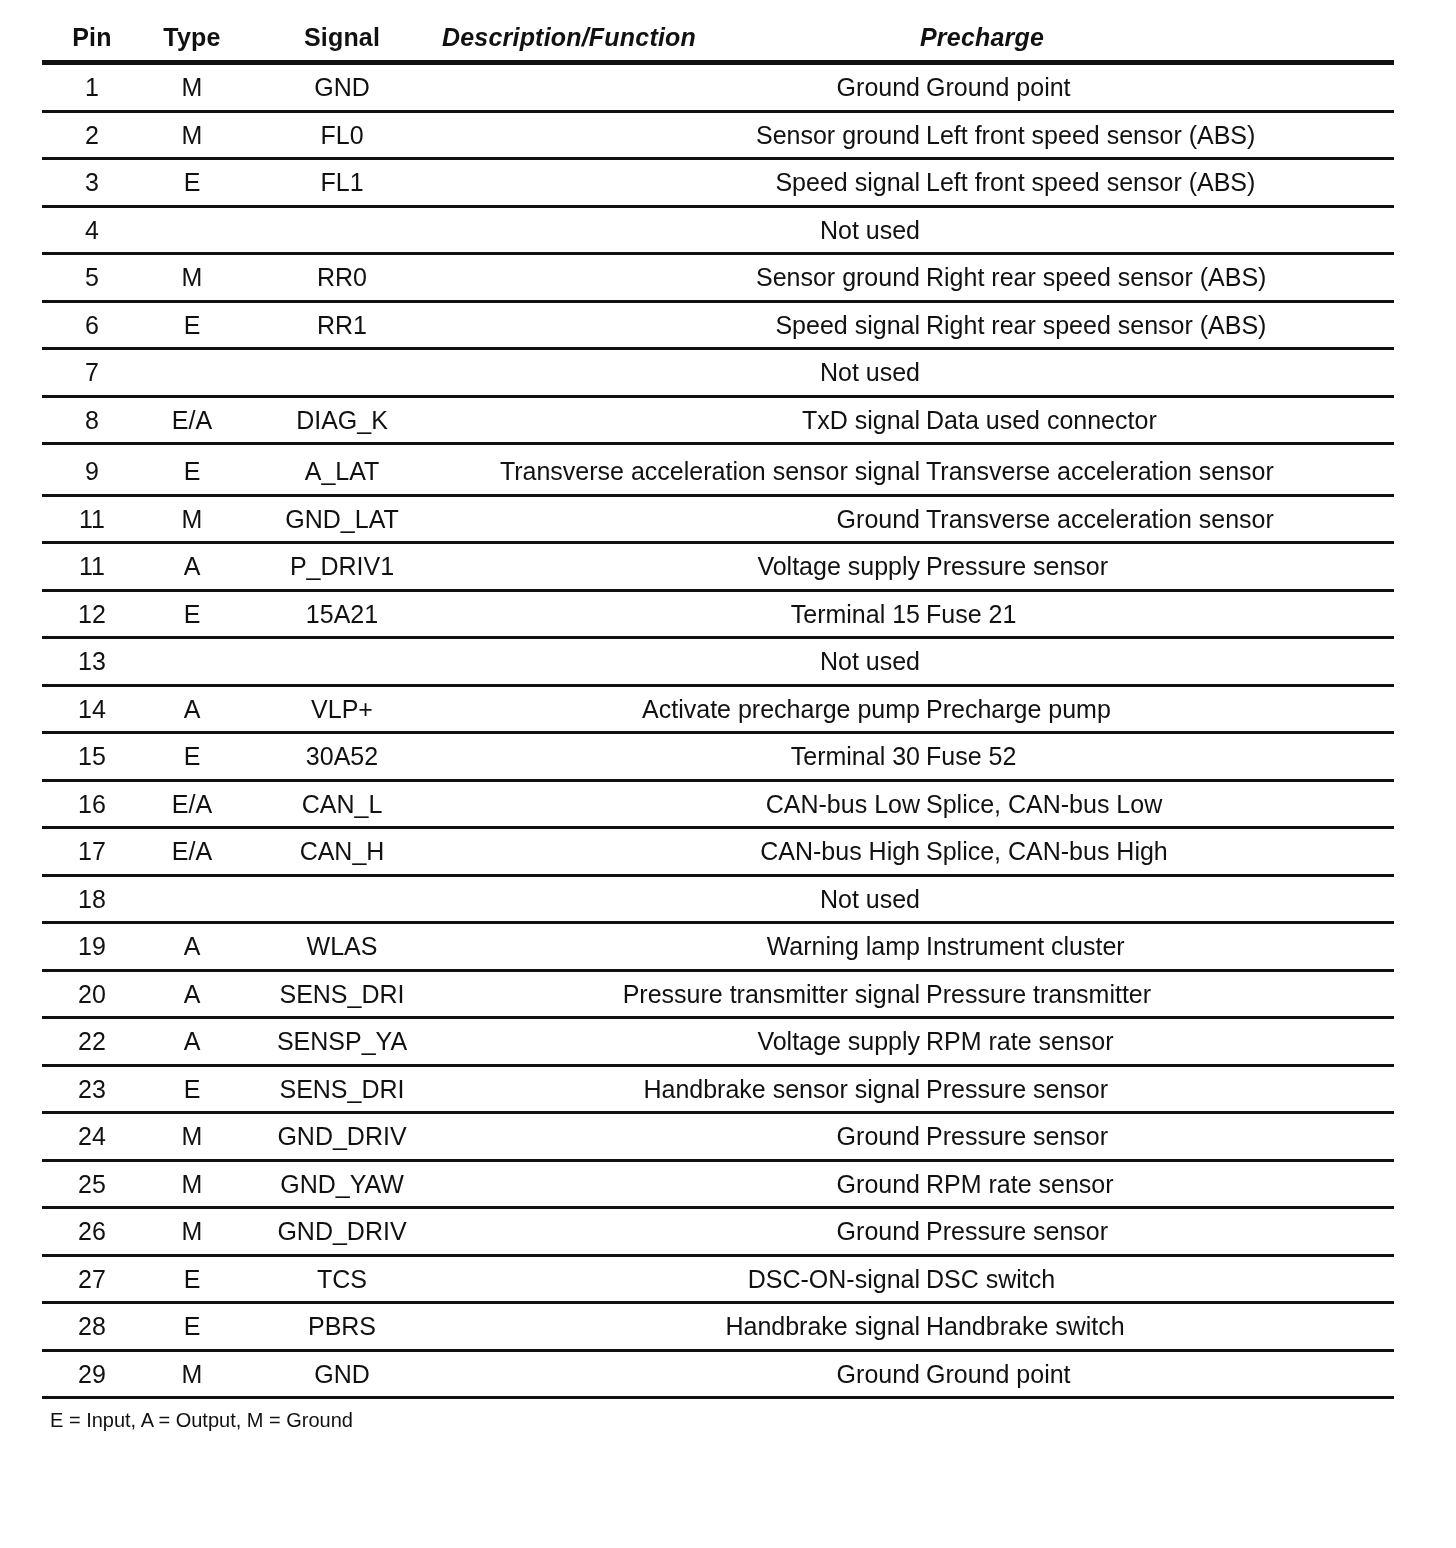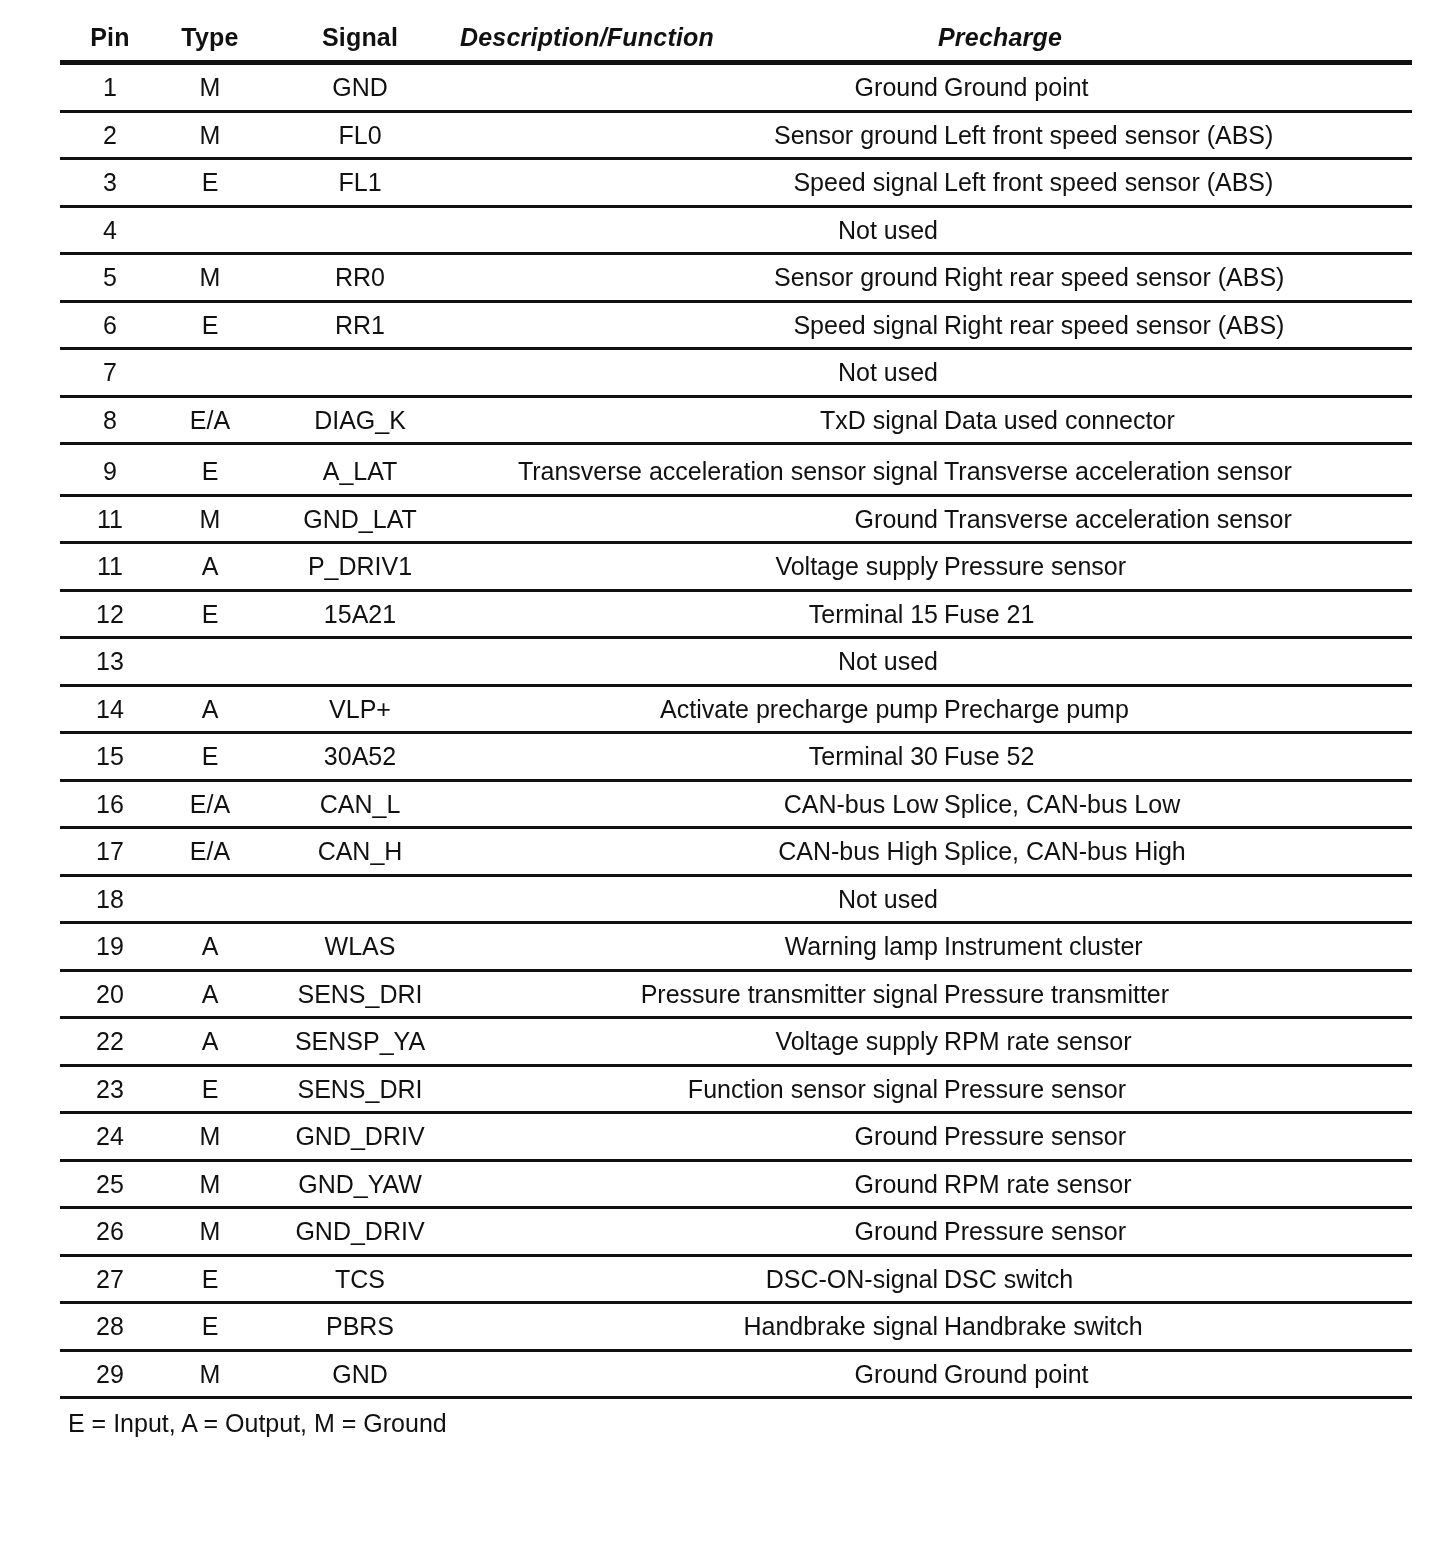--- a/index.html
+++ b/index.html
@@ -10,21 +10,21 @@
     body {
       width: 1456px;
       height: 1548px;
       position: relative;
       font-family: "Liberation Sans", "DejaVu Sans", sans-serif;
       color: #111111;
       overflow: hidden;
     }
     .sheet {
       position: absolute;
-      left: 60px;
+      left: 42px;
       top: 14px;
       width: 1352px;
     }
     table.pins {
       width: 100%;
       border-collapse: collapse;
       table-layout: fixed;
     }
     table.pins col.c-pin { width: 100px; }
     table.pins col.c-type { width: 100px; }
@@ -53,21 +53,21 @@
       line-height: 36px;
     }
     td.pin, td.type, td.signal { text-align: center; }
     td.desc { text-align: right; padding-left: 6px !important; }
     td.conn { text-align: left; padding-left: 6px !important; }
     tr.tall td { height: 80px; vertical-align: top; padding-top: 4px !important; }
 
     .legend {
       margin-top: 10px;
       margin-left: 8px;
-      font-size: 25px;
+      font-size: 20px;
     }
   </style>
 </head>
 <body>
 
 <div class="sheet">
   <table class="pins">
     <colgroup>
       <col class="c-pin">
         <col class="c-type">
@@ -229,21 +229,21 @@
           <td class="pin">22</td>
           <td class="type">A</td>
           <td class="signal">SENSP_YA</td>
           <td class="desc">Voltage supply</td>
           <td class="conn">RPM rate sensor</td>
         </tr>
         <tr>
           <td class="pin">23</td>
           <td class="type">E</td>
           <td class="signal">SENS_DRI</td>
-          <td class="desc">Function sensor signal</td>
+          <td class="desc">Handbrake sensor signal</td>
           <td class="conn">Pressure sensor</td>
         </tr>
         <tr>
           <td class="pin">24</td>
           <td class="type">M</td>
           <td class="signal">GND_DRIV</td>
           <td class="desc">Ground</td>
           <td class="conn">Pressure sensor</td>
         </tr>
         <tr>

